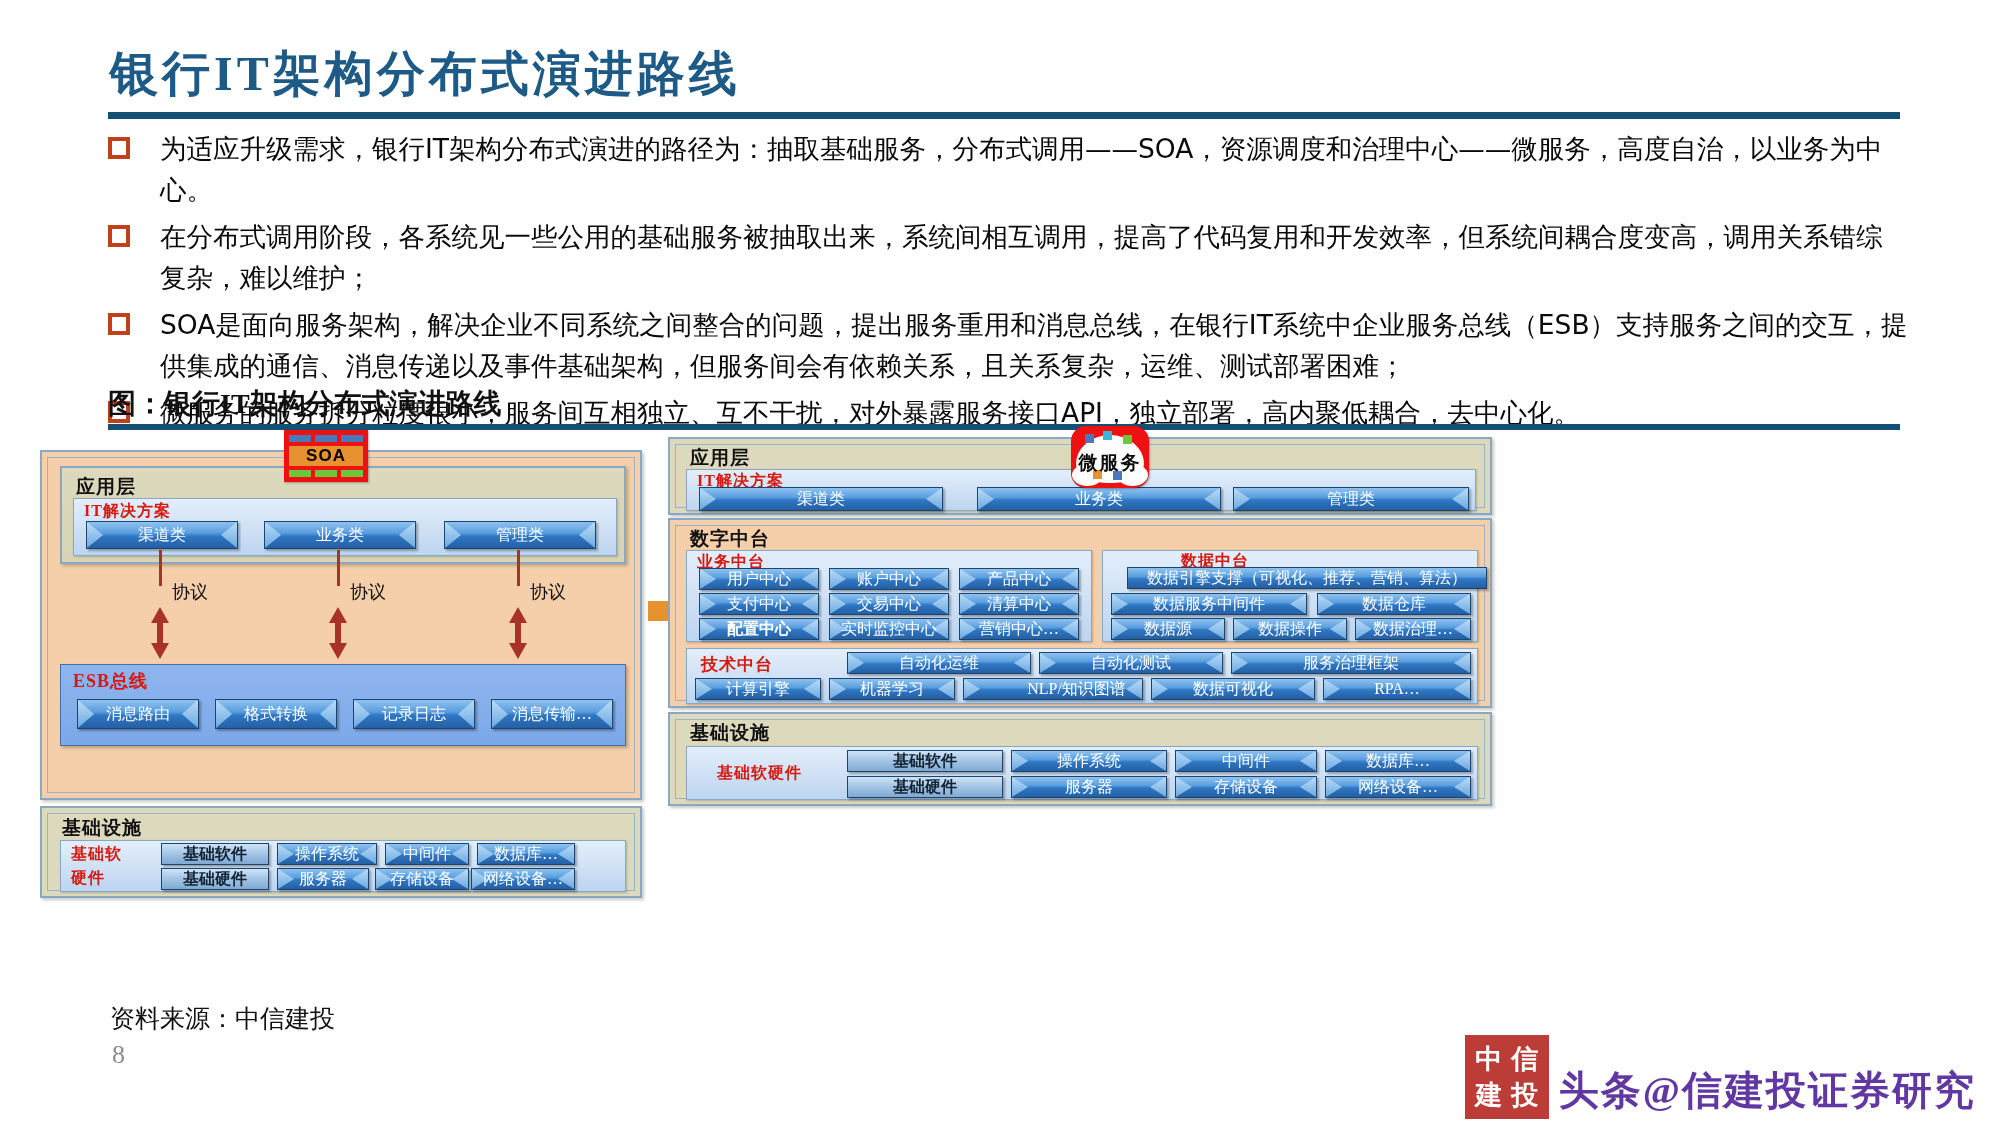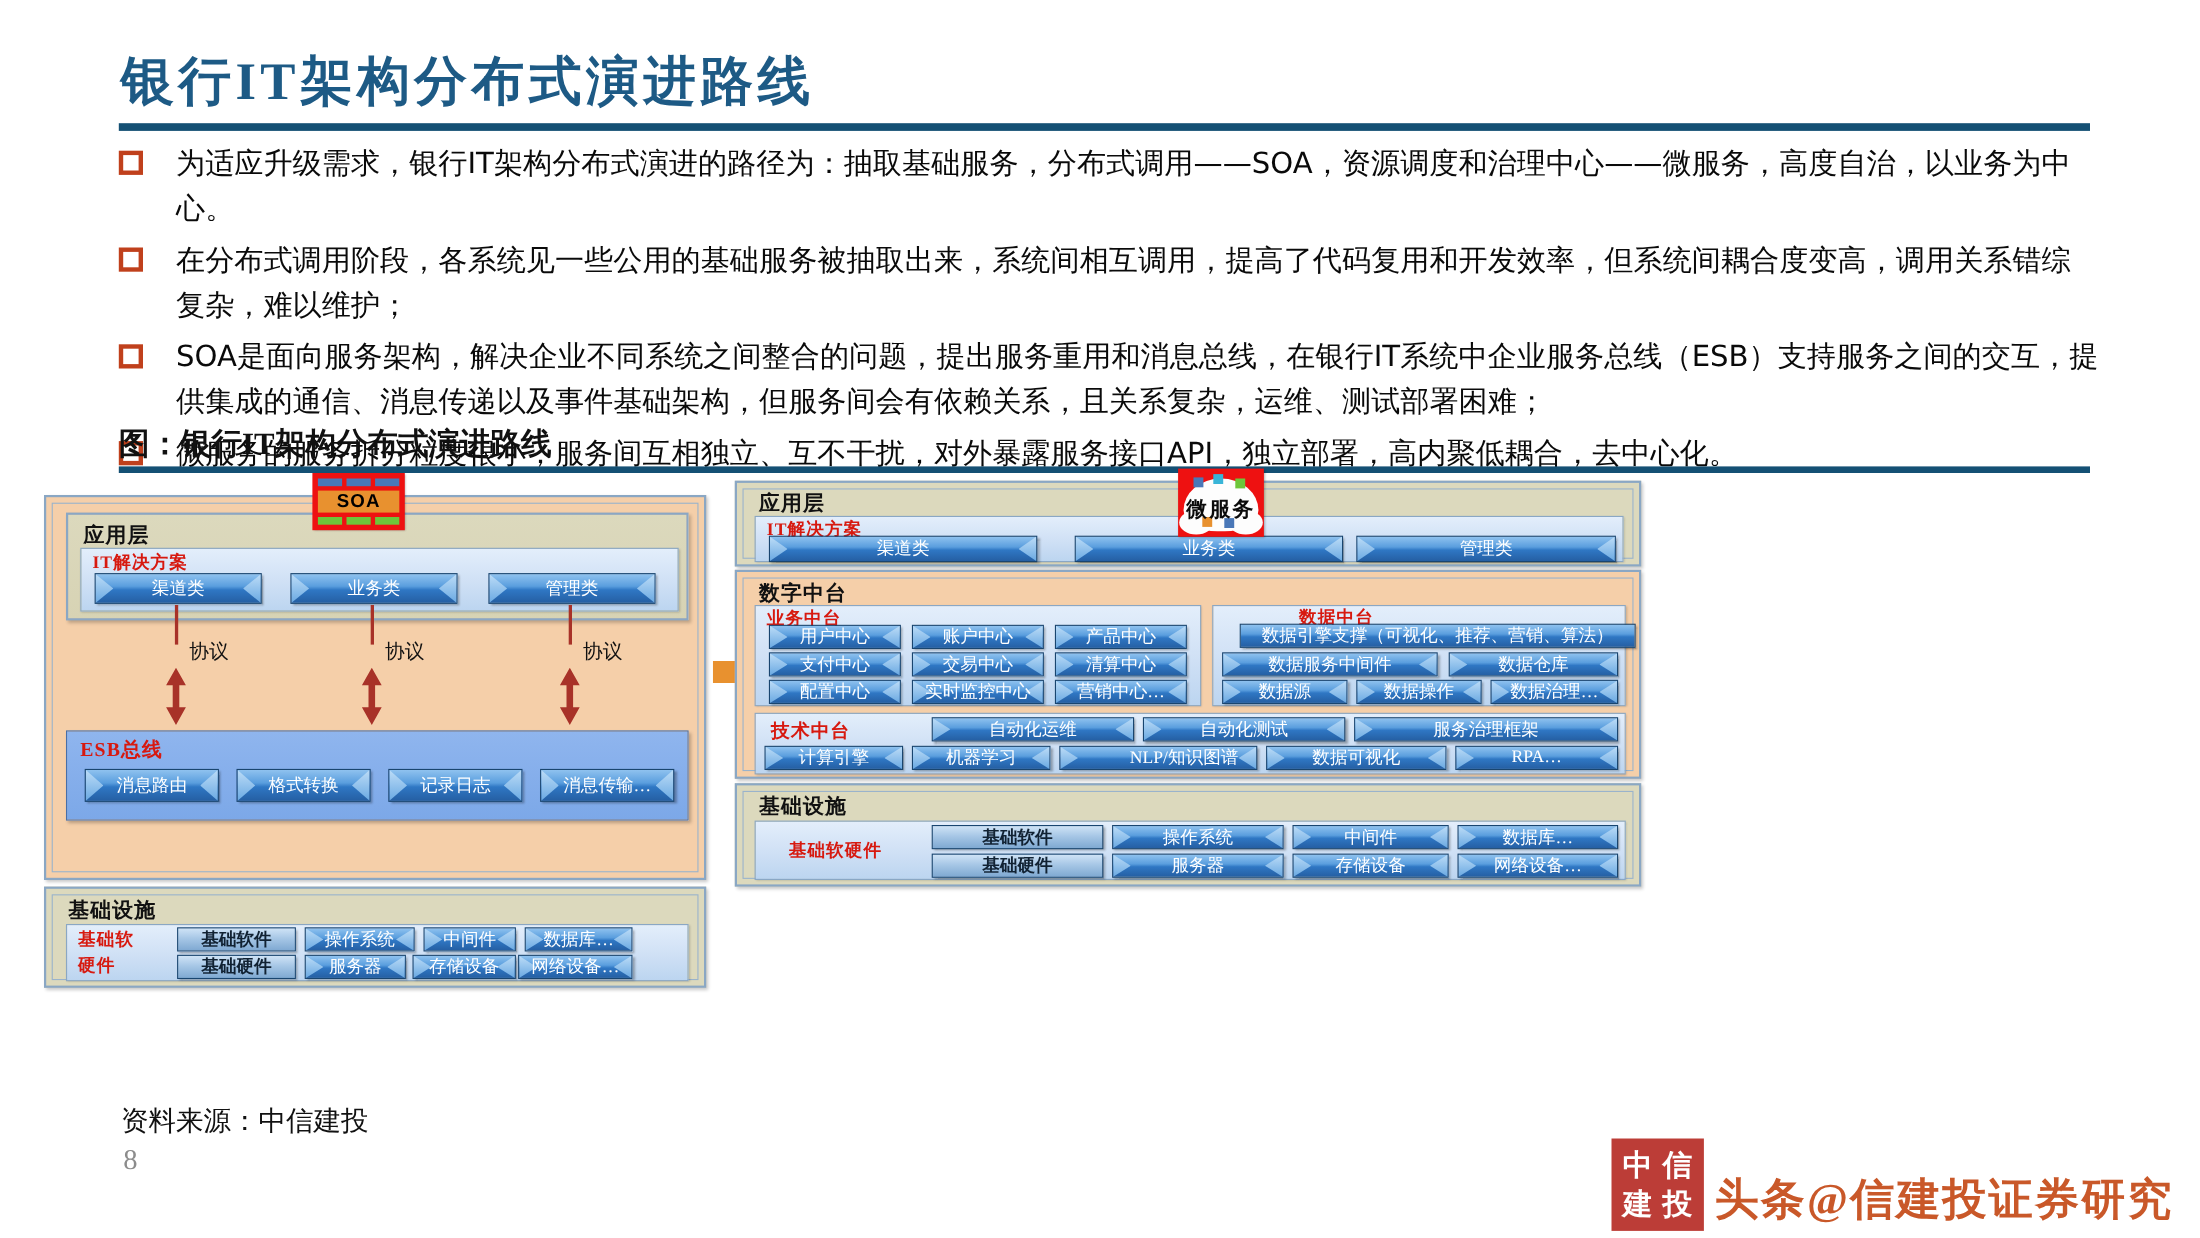--- a/index.html
+++ b/index.html
@@ -137,20 +137,21 @@
     display:flex; align-items:center; justify-content:center;
     font-family:"Liberation Sans",sans-serif; font-weight:bold; font-size:17px; color:#000;
     letter-spacing:1px;
   }
 
   
   .ms-logo{
     position:absolute; background:#ee1111;
     box-shadow:1px 1px 2px rgba(0,0,0,.3);
     overflow:hidden;
+    border-radius:15px;
   }
   .ms-logo .cloud{
     position:absolute; left:6%; right:6%; top:14%; bottom:8%;
     background:#fdfdfd;
     border-radius:50% 50% 45% 45%/60% 60% 40% 40%;
   }
   .ms-logo .cloud:before{
     content:""; position:absolute; left:-6%; bottom:-6%; width:46%; height:46%;
     background:#fdfdfd; border-radius:50%;
   }
@@ -186,21 +187,21 @@
     opacity:.88;
   }
   .wm-seal{
     width:84px;height:84px;background:#b3231c;color:#fff;
     font-family:"Liberation Serif","DejaVu Serif",serif;font-weight:700;
     display:grid;grid-template-columns:1fr 1fr;align-items:center;justify-items:center;
     font-size:27px;line-height:1; padding:6px;
   }
   .wm-text{
     font-family:"Liberation Serif","DejaVu Serif",serif;
-    font-size:40px;font-weight:700;color:#c2410c;letter-spacing:2px;
+    font-size:40px;font-weight:700;color:#4c1d95;letter-spacing:2px;
     white-space:nowrap;
     margin-top:26px;
   }
 </style>
 </head>
 <body>
 
 <div class="slide">
 
   <div class="title">银行IT架构分布式演进路线</div>
@@ -377,21 +378,21 @@
       <div class="chip" style="left:12px; top:42px; width:120px; height:22px;">
         <span>支付中心</span>
         </div>
       <div class="chip" style="left:142px; top:42px; width:120px; height:22px;">
         <span>交易中心</span>
         </div>
       <div class="chip" style="left:272px; top:42px; width:120px; height:22px;">
         <span>清算中心</span>
         </div>
 
-      <div class="chip" style="left:12px; top:67px; width:120px; height:22px;">
+      <div class="chip" style="left:12px; top:67px; width:120px; height:22px;font-weight:bold;">
         <span>配置中心</span>
         </div>
       <div class="chip" style="left:142px; top:67px; width:120px; height:22px;">
         <span>实时监控中心</span>
         </div>
       <div class="chip" style="left:272px; top:67px; width:120px; height:22px;">
         <span>营销中心…</span>
         </div>
     </div>
 

